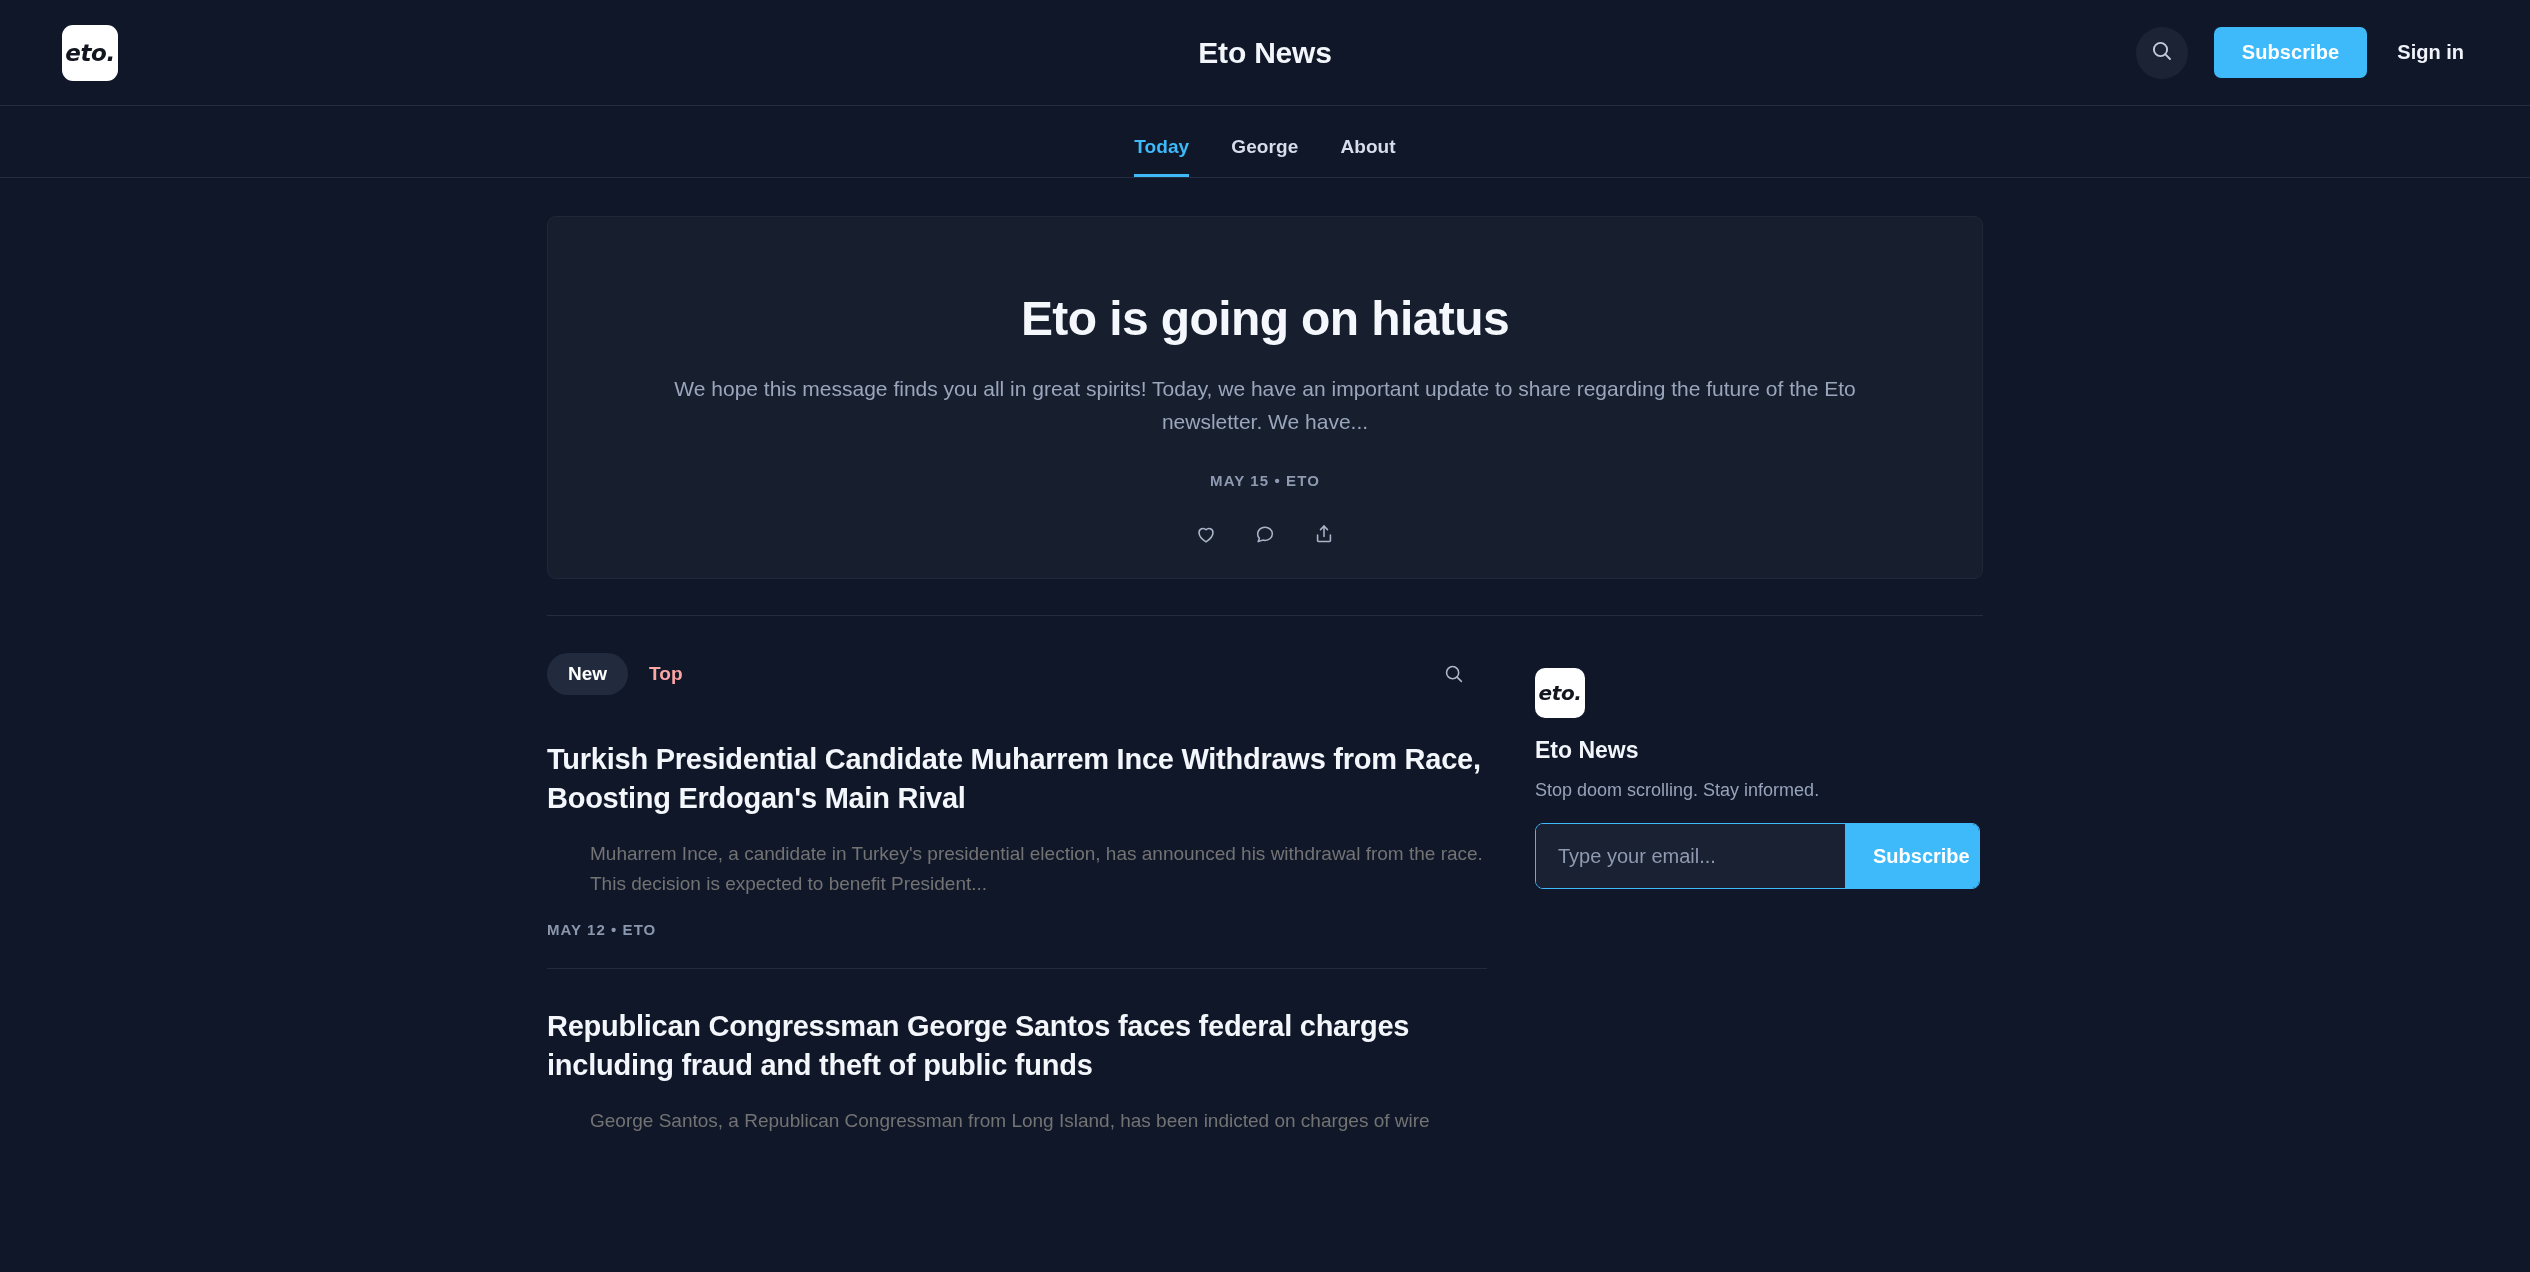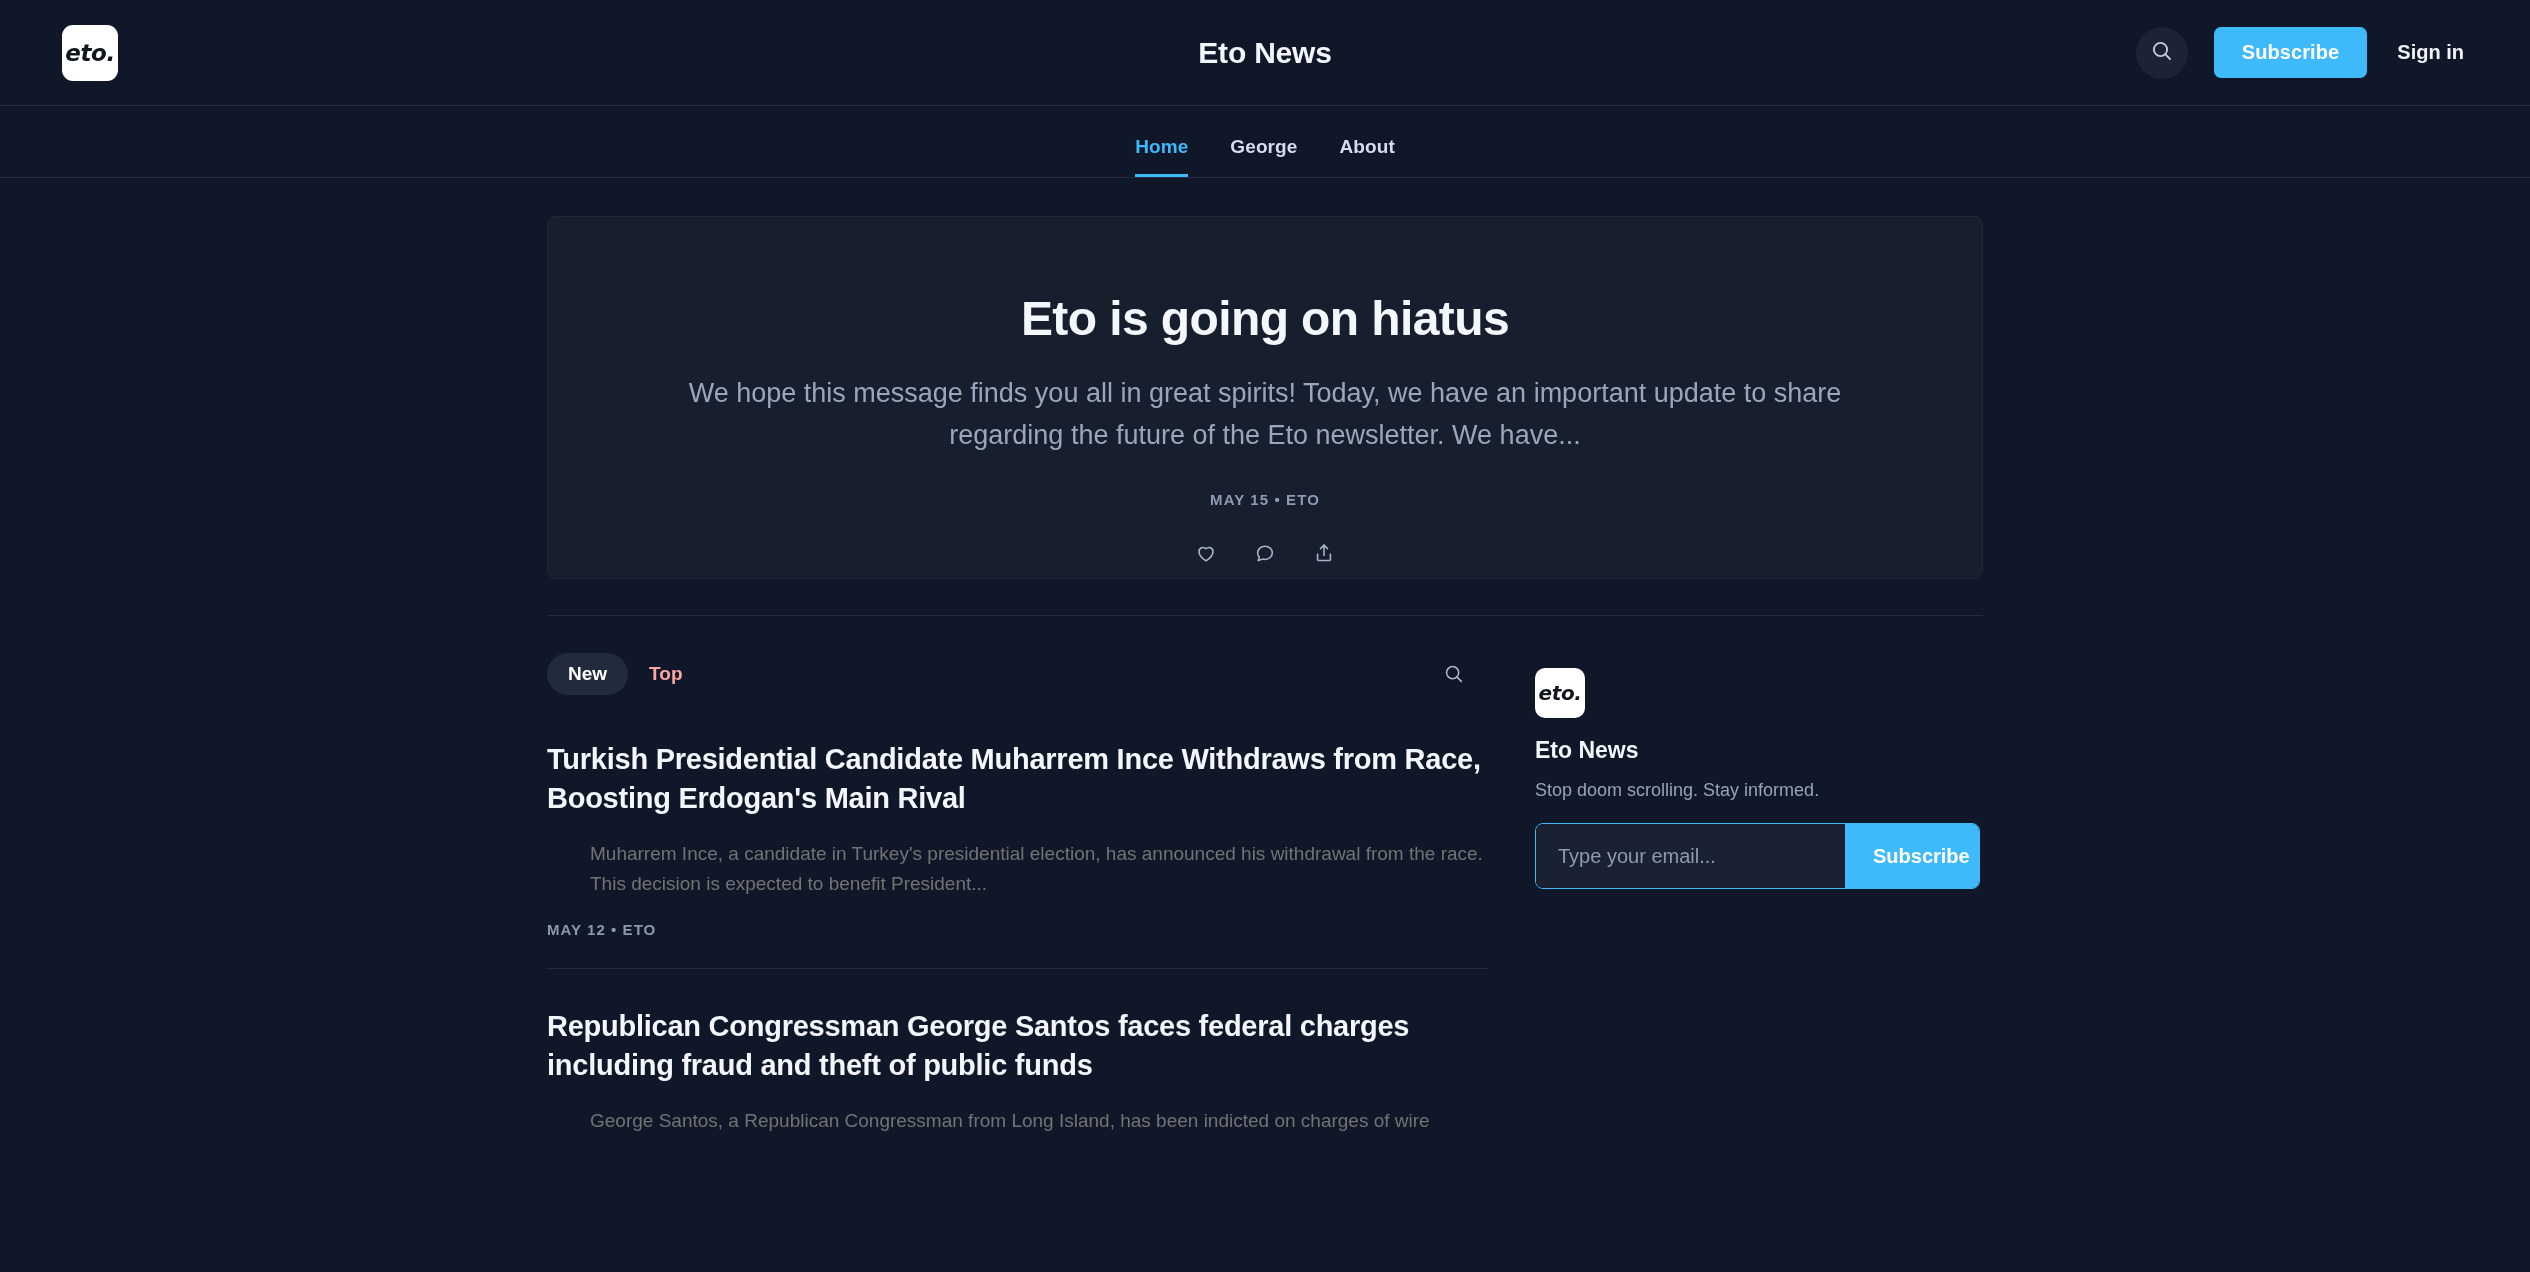--- a/index.html
+++ b/index.html
@@ -143,21 +143,21 @@
   .hero-title {
     font-size: 48px;
     font-weight: bold;
     color: #f4f7fb;
     letter-spacing: -0.6px;
     line-height: 1.18;
   }
   .hero-sub {
     margin: 24px auto 0;
     max-width: 1230px;
-    font-size: 27px;
+    font-size: 21px;
     line-height: 1.58;
     color: #9aa6bc;
   }
   .hero-meta {
     margin-top: 34px;
     font-size: 15px;
     font-weight: bold;
     letter-spacing: 1.1px;
     color: #8e9ab1;
   }
@@ -325,21 +325,21 @@
             <line x1="15.4" y1="15.4" x2="20" y2="20"></line>
         </svg>
       </span>
     </button>
     <button class="btn-subscribe">Subscribe</button>
     <button class="btn-signin">Sign in</button>
   </div>
 </header>
 
 <nav class="navbar">
-  <div class="nav-item active">Home</div>
+  <div class="nav-item active">Today</div>
   <div class="nav-item">George</div>
   <div class="nav-item">About</div>
 </nav>
 
 <main class="page">
 
   <section class="hero">
     <h1 class="hero-title">Eto is going on hiatus</h1>
     <p class="hero-sub">We hope this message finds you all in great spirits! Today, we have an important update to share regarding the future of the Eto newsletter. We have...</p>
     <div class="hero-meta">MAY 15 • ETO</div>

